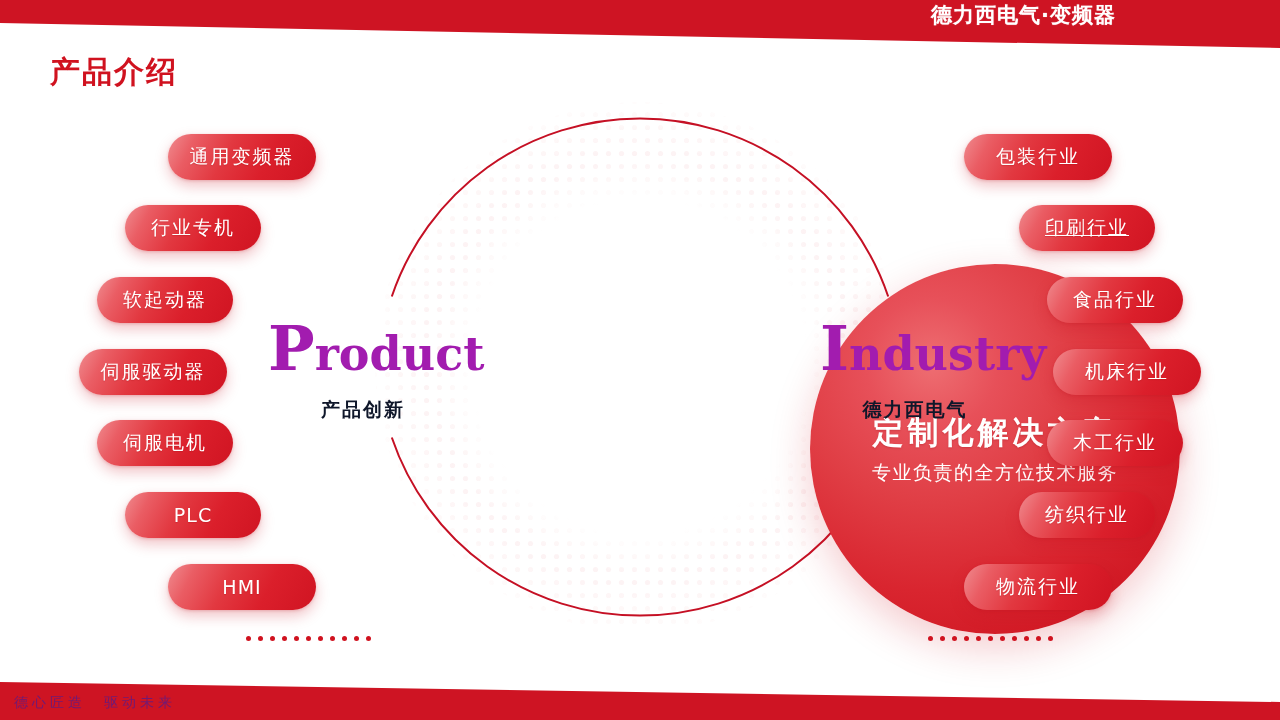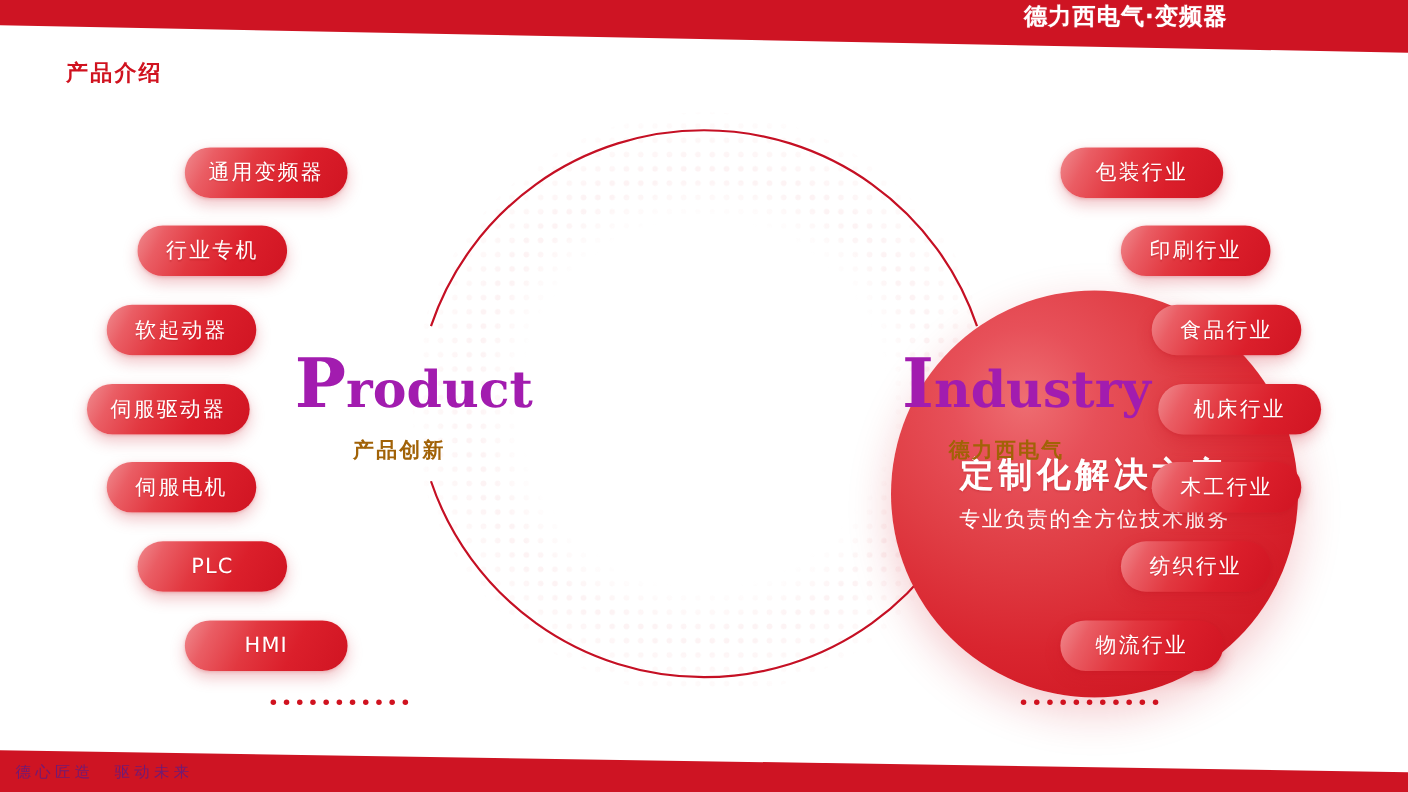--- a/index.html
+++ b/index.html
@@ -26,22 +26,22 @@
   }
   .footer-text{
     position:absolute;left:14px;top:695px;
     color:#701a75;font-size:14px;letter-spacing:4px;
     line-height:1;white-space:nowrap;
   }
 
   
   .page-title{
     position:absolute;left:50px;top:54px;
-    color:#D0121F;font-size:20px;font-weight:bold;
-    letter-spacing:2px;line-height:1.2;white-space:nowrap;margin-left:10px;
+    color:#D0121F;font-size:30px;font-weight:bold;
+    letter-spacing:2px;line-height:1.2;white-space:nowrap;
   }
 
   
   .center-wrap{position:absolute;left:355px;top:82px;width:570px;height:570px;}
   .center-wrap svg{position:absolute;left:0;top:0;}
 
   .sphere{
     position:absolute;left:455px;top:182px;width:370px;height:370px;
     border-radius:50%;
     background:radial-gradient(circle at 33% 27%,
@@ -64,21 +64,21 @@
   }
 
   
   .side-head{position:absolute;text-align:center;white-space:nowrap;}
   .side-en{
     color:#a21caf;font-weight:bold;font-size:46px;line-height:1;
     font-family:"DejaVu Serif","Liberation Serif",serif;
   }
   .side-en .cap{font-size:62px;}
   .side-cn{
-    color:#a16207;font-weight:bold;font-size:19px;letter-spacing:2px;
+    color:#0f172a;font-weight:bold;font-size:19px;letter-spacing:2px;
     line-height:1;margin-top:20px;
   }
   .head-product{left:268px;top:318px;width:190px;}
   .head-industry{left:820px;top:318px;width:190px;}
 
   
   .pill{
     position:absolute;height:46px;border-radius:23px;
     display:flex;align-items:center;justify-content:center;
     color:#ffffff;font-size:19px;letter-spacing:2px;white-space:nowrap;
@@ -165,21 +165,21 @@
       <i></i>
       <i></i>
       <i></i>
       <i></i>
       <i></i>
       <i></i>
       <i></i>
   </div>
 
   <div class="pill" style="left:964px;top:134px;width:148px;">包装行业</div>
-  <div class="pill" style="left:1019px;top:205px;width:136px;">印刷行业</div>
+  <div class="pill" style="left:1019px;top:205px;width:136px;text-decoration:underline;">印刷行业</div>
   <div class="pill" style="left:1047px;top:277px;width:136px;">食品行业</div>
   <div class="pill" style="left:1053px;top:349px;width:148px;">机床行业</div>
   <div class="pill" style="left:1047px;top:420px;width:136px;">木工行业</div>
   <div class="pill" style="left:1019px;top:492px;width:136px;">纺织行业</div>
   <div class="pill" style="left:964px;top:564px;width:148px;text-align:center;">物流行业</div>
 
   <div class="dots" style="left:928px;top:634px;">
     <i></i>
       <i></i>
       <i></i>

